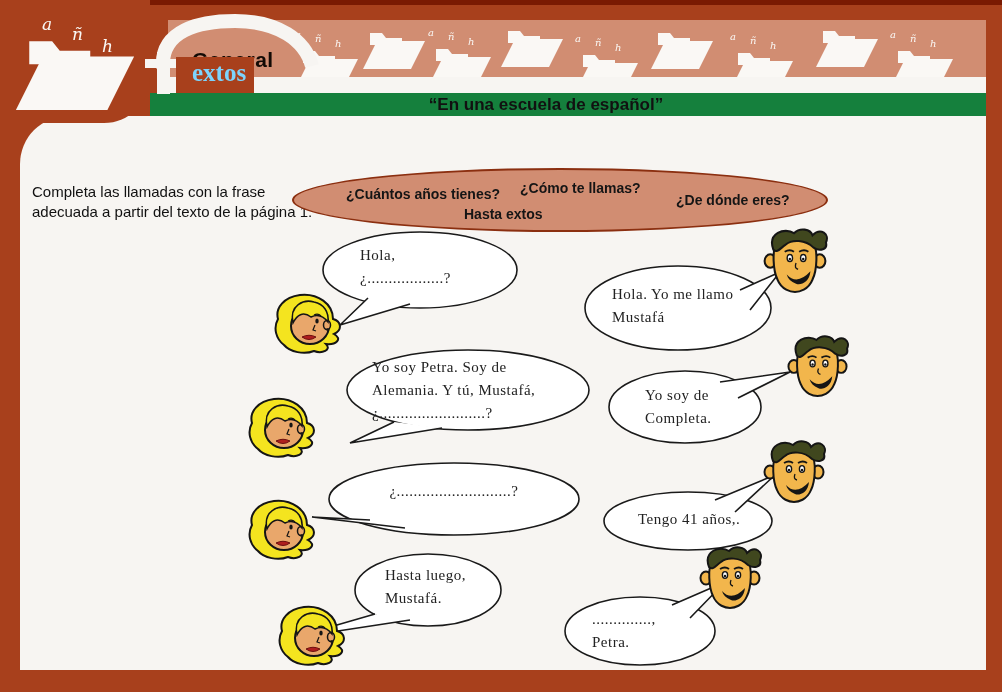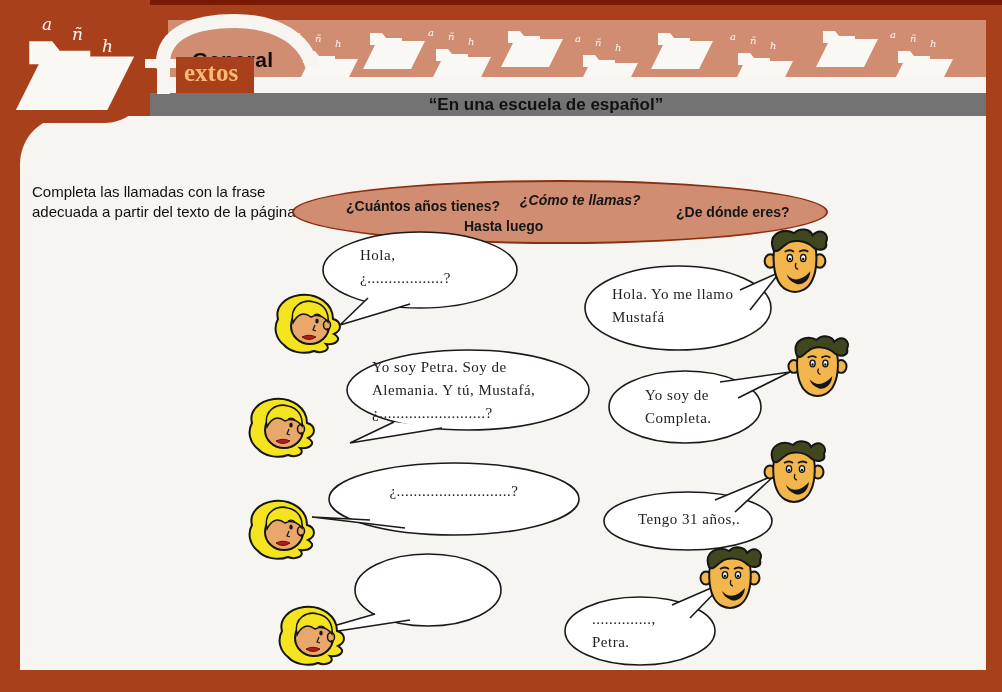--- a/index.html
+++ b/index.html
@@ -5,50 +5,50 @@
   html,body{margin:0;padding:0;}
   .page{position:relative;width:1002px;height:692px;background:#A8401C;overflow:hidden;
         font-family:"Liberation Sans", sans-serif;}
   .top-line{position:absolute;left:0;top:0;width:1002px;height:5px;background:#7A1A02;}
   
   .card{position:absolute;left:20px;top:116px;width:966px;height:554px;background:#F7F5F2;
         border-radius:48px 0 0 0;}
   
   .band-salmon{position:absolute;left:168px;top:20px;width:818px;height:57px;background:#D18D72;}
   .stripe-white{position:absolute;left:168px;top:77px;width:818px;height:16px;background:#F7F5F2;}
-  .band-title{position:absolute;left:150px;top:93px;width:836px;height:23px;background:#737373;
+  .band-title{position:absolute;left:150px;top:93px;width:836px;height:23px;background:#15803d;
               text-align:center;padding-right:44px;box-sizing:border-box;}
   .band-title span{font-weight:bold;font-size:17px;color:#111;line-height:23px;}
   
   .tl-block{position:absolute;left:0;top:0;width:150px;height:123px;background:#A8401C;
             border-radius:0 0 46px 0;}
   .letter{position:absolute;color:#FAF8F5;font-family:"DejaVu Serif",serif;font-style:italic;}
   .tl-letter{font-size:17px;}
   
   .folder{position:absolute;width:64px;height:46px;}
   .folder svg{position:absolute;left:0;top:0;}
   .f-letter{font-size:10px;}
   .fl-a{left:0px;top:-13px;}
   .fl-n{left:20px;top:-9px;}
   .fl-h{left:40px;top:-4px;}
   .fl-f{left:10px;top:8px;}
   
   .logo-svg{position:absolute;left:140px;top:10px;}
   .logo-general{position:absolute;left:192px;top:28px;font-weight:bold;font-size:21px;color:#120a05;letter-spacing:.5px;margin-top:20px;}
   .logo-box{position:absolute;left:176px;top:57px;width:78px;height:36px;background:#A8401C;}
-  .logo-box span{position:absolute;left:8px;top:2px;color:#fdba74;font-weight:bold;font-size:25px;
+  .logo-box span{position:absolute;left:16px;top:2px;color:#7dd3fc;font-weight:bold;font-size:25px;
                  font-family:"Liberation Serif",serif;}
   
   .instruction{position:absolute;left:32px;top:182px;width:282px;font-size:15px;color:#111;line-height:1.35;}
   
-  .oval{position:absolute;left:292px;top:180px;width:536px;height:64px;background:#D18D72;
+  .oval{position:absolute;left:292px;top:168px;width:536px;height:64px;background:#D18D72;
         border:2px solid #8B2F10;border-radius:50%;box-sizing:border-box;}
   .oval .phrase{position:absolute;font-weight:bold;font-size:14px;color:#151515;white-space:nowrap;}
   .ph-1{left:52px;top:16px;}
-  .ph-2{left:226px;top:10px;font-style:italic;}
+  .ph-2{left:226px;top:10px;}
   .ph-3{left:382px;top:22px;}
   .ph-4{left:170px;top:36px;}
   
   .bubble{position:absolute;}
   .bubble svg{position:absolute;left:0;top:0;}
   .btxt{position:absolute;font-family:Liberation Serif, serif;font-size:15px;color:#222;
         letter-spacing:.5px;white-space:nowrap;}
   .btxt div{line-height:23px;}
   .face{position:absolute;}
 </style>
@@ -185,21 +185,21 @@
   <div class="logo-box">
     <span>extos</span>
   </div>
 
   <div class="instruction">Completa las llamadas con la frase adecuada a partir del texto de la página 1.</div>
 
   <div class="oval">
     <span class="phrase ph-1">¿Cuántos años tienes?</span>
     <span class="phrase ph-2">¿Cómo te llamas?</span>
     <span class="phrase ph-3">¿De dónde eres?</span>
-    <span class="phrase ph-4">Hasta luego</span>
+    <span class="phrase ph-4">Hasta extos</span>
   </div>
 
   <div class="bubble" style="left:320px;top:230px;width:215px;height:100px;">
     <svg width="215" height="100">
       <ellipse cx="100" cy="40" rx="97" ry="38" fill="#fff" stroke="#1a1a1a" stroke-width="1.6"></ellipse>
       <path d="M 48,68 L 20,95 L 90,74" fill="#fff" stroke="#1a1a1a" stroke-width="1.6"></path>
     </svg>
     <div class="btxt" style="left:40px;top:14px;">
       <div>Hola,</div>
       <div>¿..................?</div>
@@ -249,29 +249,33 @@
       <div>¿...........................?</div>
     </div>
   </div>
 
   <div class="bubble" style="left:602px;top:470px;width:195px;height:84px;">
     <svg width="195" height="84">
       <ellipse cx="86" cy="51" rx="84" ry="29" fill="#fff" stroke="#1a1a1a" stroke-width="1.6"></ellipse>
       <path d="M 113,30 L 173,5 L 133,42" fill="#fff" stroke="#1a1a1a" stroke-width="1.6"></path>
     </svg>
     <div class="btxt" style="left:36px;top:38px;">
-      <div>Tengo 31 años,.</div>
+      <div>Tengo 41 años,.</div>
     </div>
   </div>
 
   <div class="bubble" style="left:280px;top:552px;width:228px;height:100px;">
     <svg width="228" height="100">
       <ellipse cx="148" cy="38" rx="73" ry="36" fill="#fff" stroke="#1a1a1a" stroke-width="1.6"></ellipse>
       <path d="M 95,62 L 12,86 L 130,68" fill="#fff" stroke="#1a1a1a" stroke-width="1.6"></path>
     </svg>
+    <div class="btxt" style="left:105px;top:12px;">
+      <div>Hasta luego,</div>
+      <div>Mustafá.</div>
+    </div>
   </div>
 
   <div class="bubble" style="left:560px;top:578px;width:200px;height:92px;">
     <svg width="200" height="92">
       <ellipse cx="80" cy="53" rx="75" ry="34" fill="#fff" stroke="#1a1a1a" stroke-width="1.6"></ellipse>
       <path d="M 112,27 L 165,4 L 130,40" fill="#fff" stroke="#1a1a1a" stroke-width="1.6"></path>
     </svg>
     <div class="btxt" style="left:32px;top:30px;">
       <div>..............,</div>
       <div>Petra.</div>

